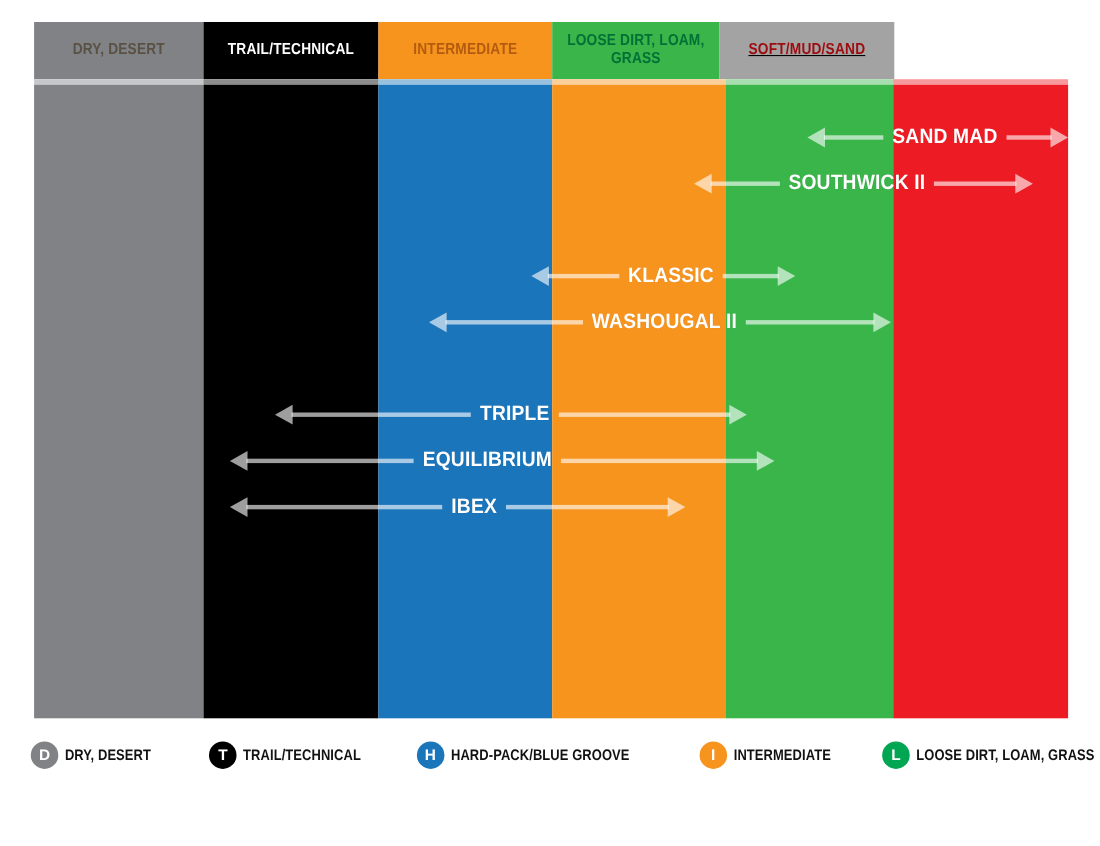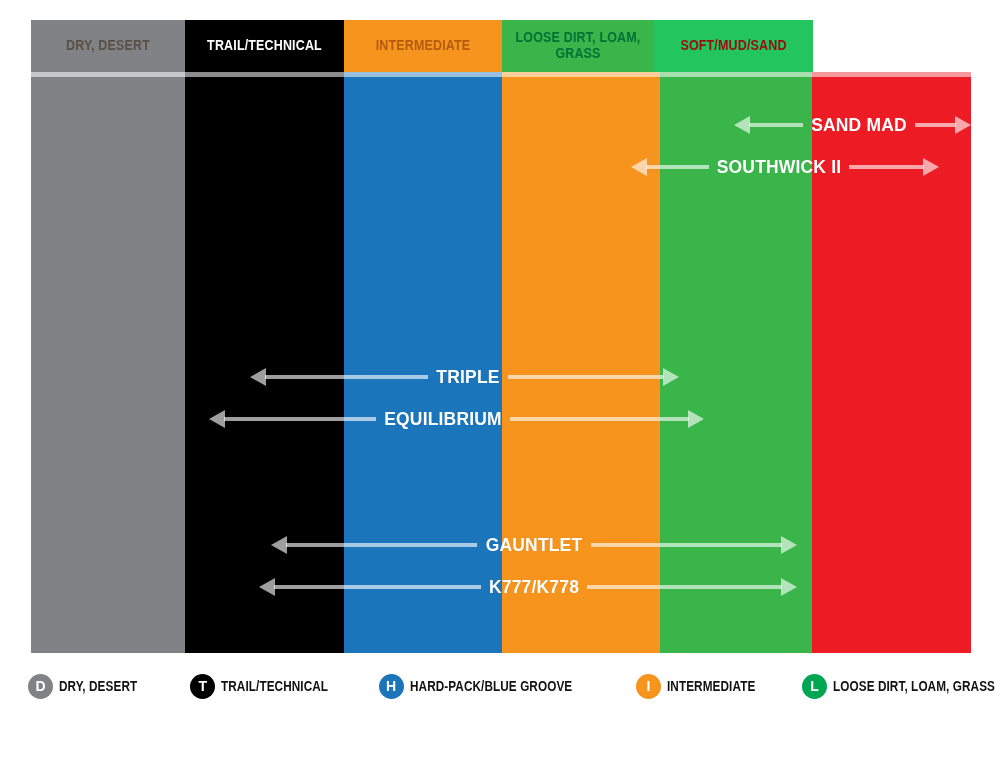--- a/index.html
+++ b/index.html
@@ -142,21 +142,21 @@
       </div>
       <div class="hdr-wrap" style="width: 159px; background: rgb(0, 0, 0);">
         <div class="hdr-cell" style="color: rgb(255, 255, 255); width: 159px;">TRAIL/TECHNICAL</div>
       </div>
       <div class="hdr-wrap" style="width: 158px; background: rgb(247, 148, 30);">
         <div class="hdr-cell" style="color: rgb(179, 92, 16); width: 158px;">INTERMEDIATE</div>
       </div>
       <div class="hdr-wrap" style="width: 152px; background: rgb(57, 181, 74);">
         <div class="hdr-cell" style="color: rgb(0, 114, 54); width: 152px;">LOOSE DIRT, LOAM, GRASS</div>
       </div>
-      <div class="hdr-wrap" style="width: 159px; background: #22c55e;">
+      <div class="hdr-wrap" style="width: 159px; background: #a3a3a3; text-decoration: underline;">
         <div class="hdr-cell" style="color: rgb(158, 11, 15); width: 159px;">SOFT/MUD/SAND</div>
       </div>
     </div>
   <div id="header-sep" style="background: rgb(255, 255, 255);">
       <div class="sep-cell" style="width: 154px; background: rgb(128, 130, 133); opacity: 0.45;"></div>
       <div class="sep-cell" style="width: 159px; background: rgb(0, 0, 0); opacity: 0.45;"></div>
       <div class="sep-cell" style="width: 158px; background: rgb(27, 117, 187); opacity: 0.45;"></div>
       <div class="sep-cell" style="width: 158px; background: rgb(247, 148, 30); opacity: 0.45;"></div>
       <div class="sep-cell" style="width: 152px; background: rgb(57, 181, 74); opacity: 0.45;"></div>
       <div class="sep-cell" style="width: 159px; background: rgb(237, 28, 36); opacity: 0.45;"></div>
@@ -177,47 +177,54 @@
         <div class="line" style="left: 218.18px; width: 74.82px;"></div>
         <div class="row-label" style="left: 148px;">SOUTHWICK II</div>
       </div>
       <div class="arrow-row" style="left: 703px; width: 237px; top: 34px;">
         <div class="head left"></div>
         <div class="head right"></div>
         <div class="line" style="left: 15px; width: 53.9003px;"></div>
         <div class="line" style="left: 181.1px; width: 40.9003px;"></div>
         <div class="row-label" style="left: 125px;">SAND MAD</div>
       </div>
+      <div class="arrow-row" style="left: 452px; width: 240px; top: 160px;">
+        <div class="head left"></div>
+        <div class="head right"></div>
+        <div class="line" style="left: 15px; width: 64.6331px;"></div>
+        <div class="line" style="left: 174.367px; width: 50.6331px;"></div>
+        <div class="row-label" style="left: 127px;">KLASSIC</div>
+      </div>
+      <div class="arrow-row" style="left: 359px; width: 420px; top: 202px;">
+        <div class="head left"></div>
+        <div class="head right"></div>
+        <div class="line" style="left: 15px; width: 125.09px;"></div>
+        <div class="line" style="left: 287.91px; width: 117.09px;"></div>
+        <div class="row-label" style="left: 214px;">WASHOUGAL II</div>
+      </div>
       <div class="arrow-row" style="left: 178px; width: 495px; top: 328px;">
         <div class="head left"></div>
         <div class="head right"></div>
         <div class="line" style="left: 15px; width: 152.22px;"></div>
         <div class="line" style="left: 300.78px; width: 179.22px;"></div>
         <div class="row-label" style="left: 234px;">EQUILIBRIUM</div>
       </div>
       <div class="arrow-row" style="left: 219px; width: 429px; top: 286px;">
         <div class="head left"></div>
         <div class="head right"></div>
         <div class="line" style="left: 15px; width: 162.921px;"></div>
         <div class="line" style="left: 258.079px; width: 155.921px;"></div>
         <div class="row-label" style="left: 218px;">TRIPLE</div>
       </div>
-      <div class="arrow-row" style="left: 240px; width: 526px; top: 454px;">
-        <div class="head left"></div>
-        <div class="head right"></div>
-        <div class="line" style="left: 15px; width: 191.419px;"></div>
-        <div class="line" style="left: 319.581px; width: 191.419px;"></div>
-        <div class="row-label" style="left: 263px;">GAUNTLET</div>
-      </div>
-      <div class="arrow-row" style="left: 228px; width: 538px; top: 496px;">
-        <div class="head left"></div>
-        <div class="head right"></div>
-        <div class="line" style="left: 15px; width: 206.782px;"></div>
-        <div class="line" style="left: 328.217px; width: 194.782px;"></div>
-        <div class="row-label" style="left: 275px;">K777/K778</div>
+      <div class="arrow-row" style="left: 178px; width: 414px; top: 370px;">
+        <div class="head left"></div>
+        <div class="head right"></div>
+        <div class="line" style="left: 15px; width: 177.595px;"></div>
+        <div class="line" style="left: 251.405px; width: 147.595px;"></div>
+        <div class="row-label" style="left: 222px;">IBEX</div>
       </div>
     </div>
 
 </div>
 
 <div id="legend">
     <div class="legend-item" style="margin-left: 0px;">
       <div class="legend-badge" style="background: rgb(128, 130, 133);">D</div>
       <div class="legend-text">DRY, DESERT</div>
     </div>

